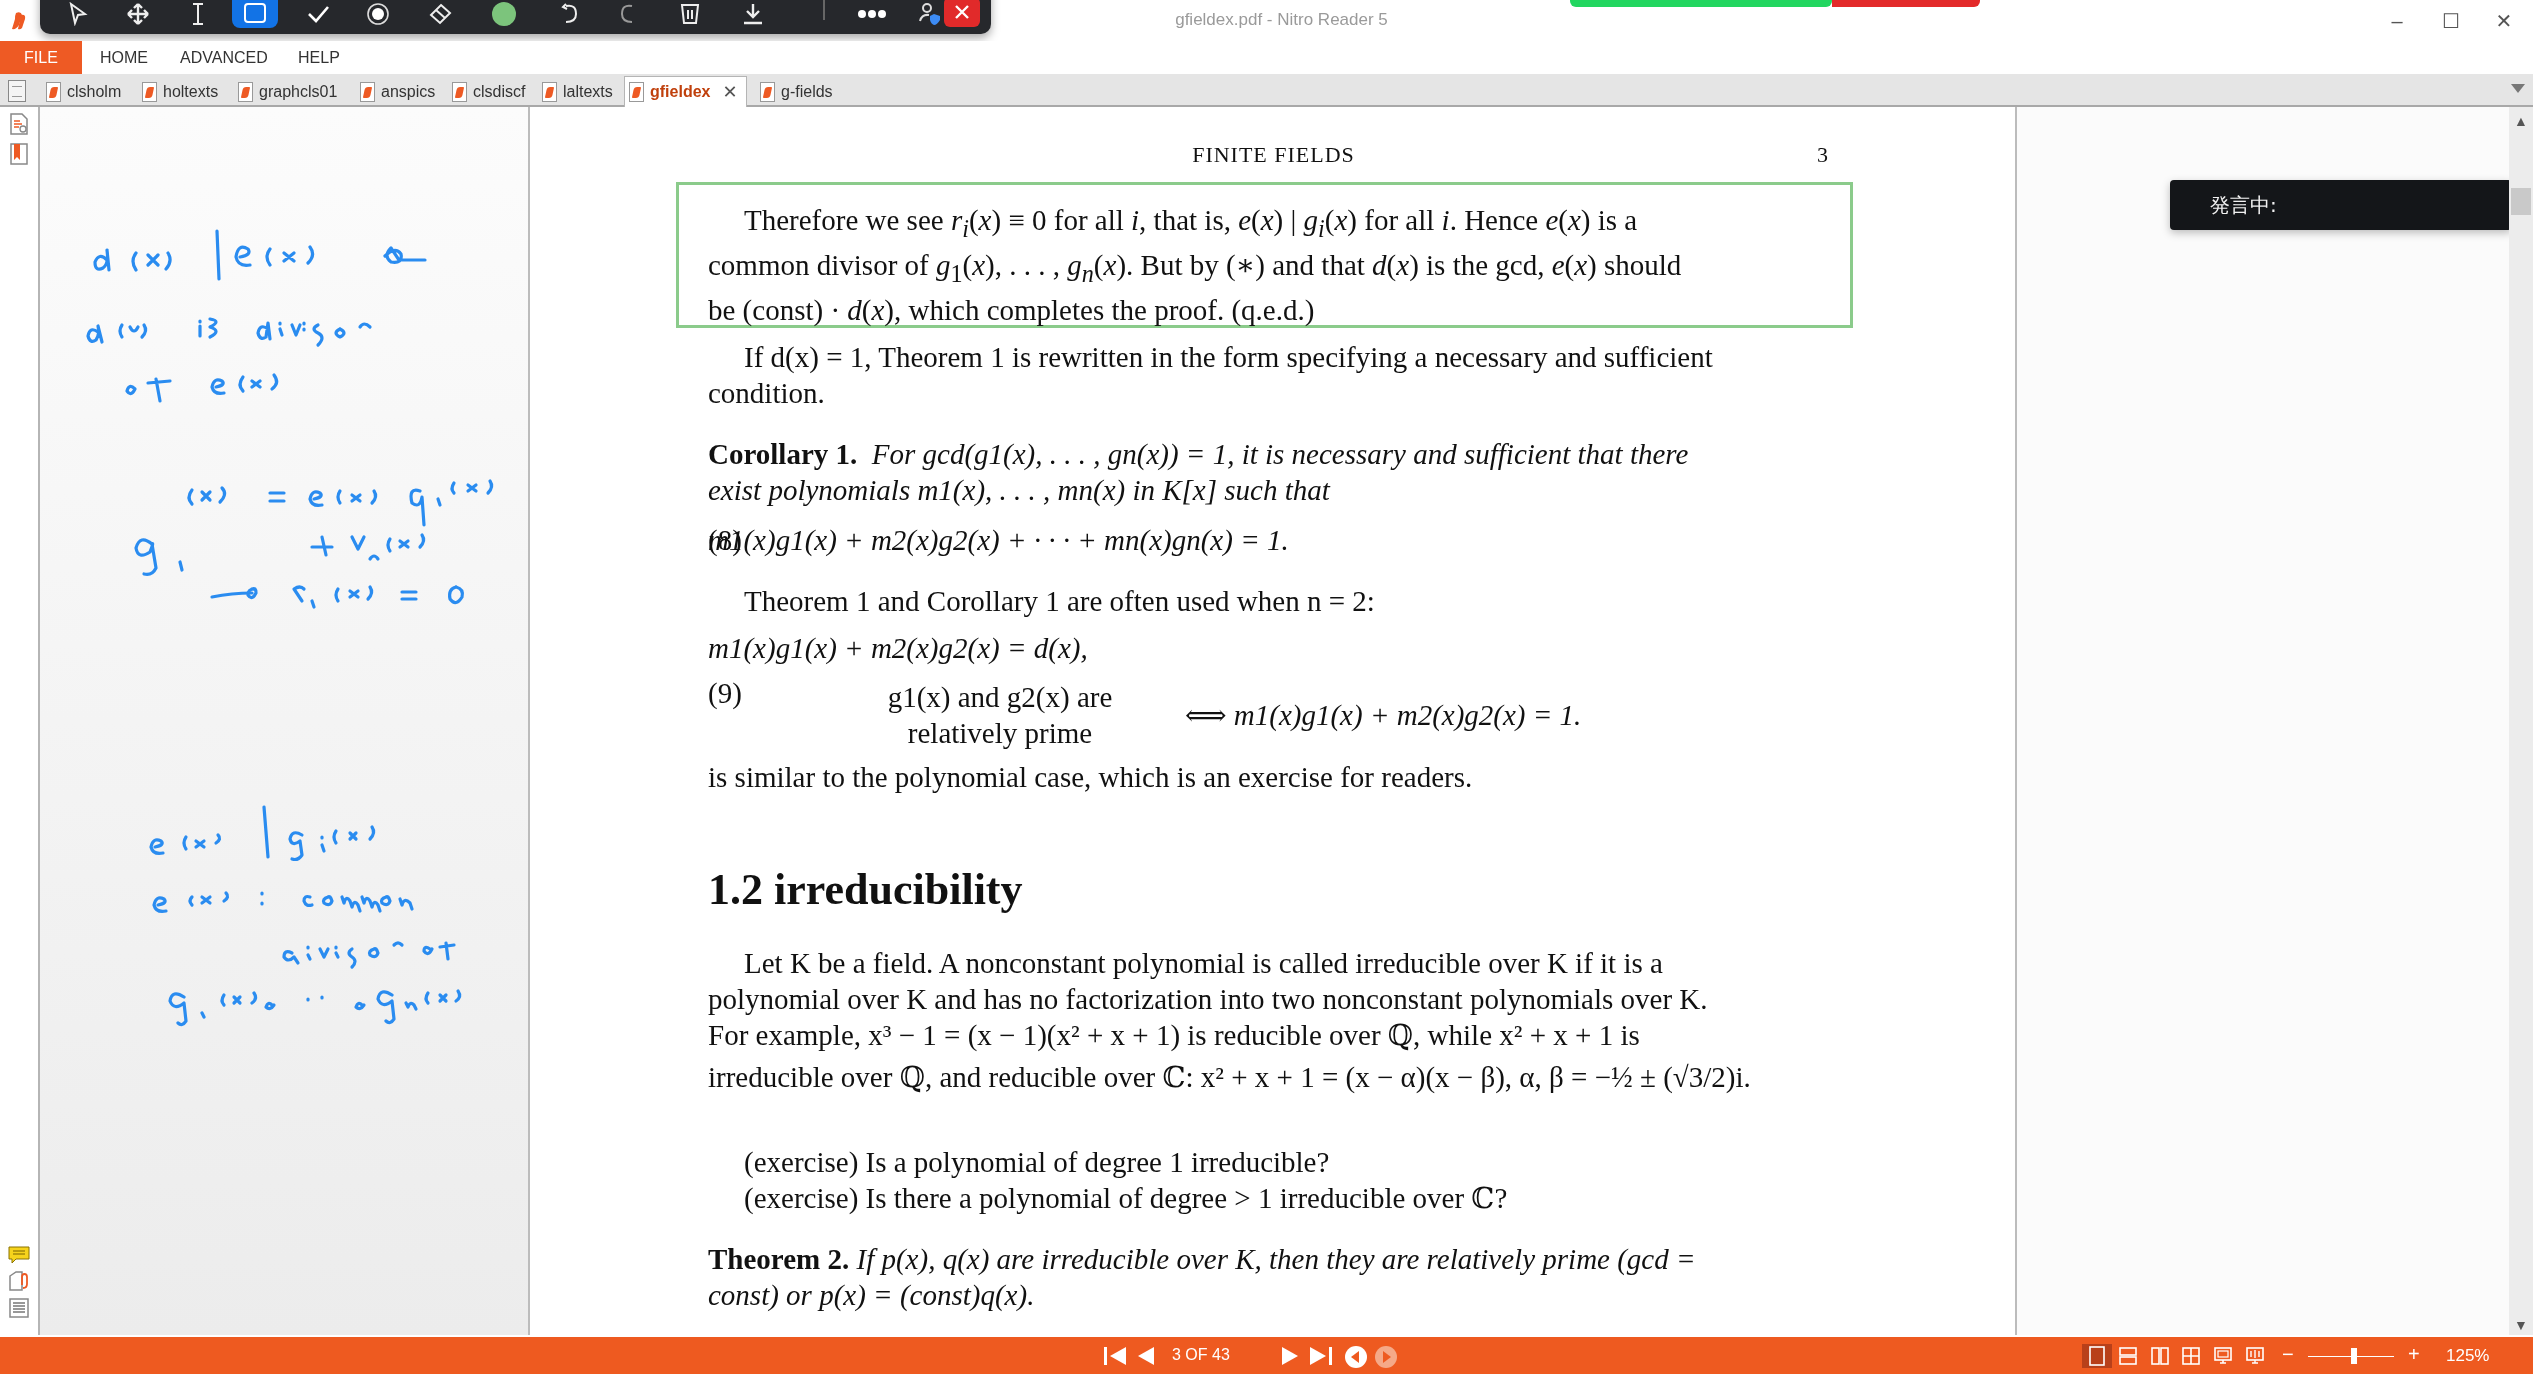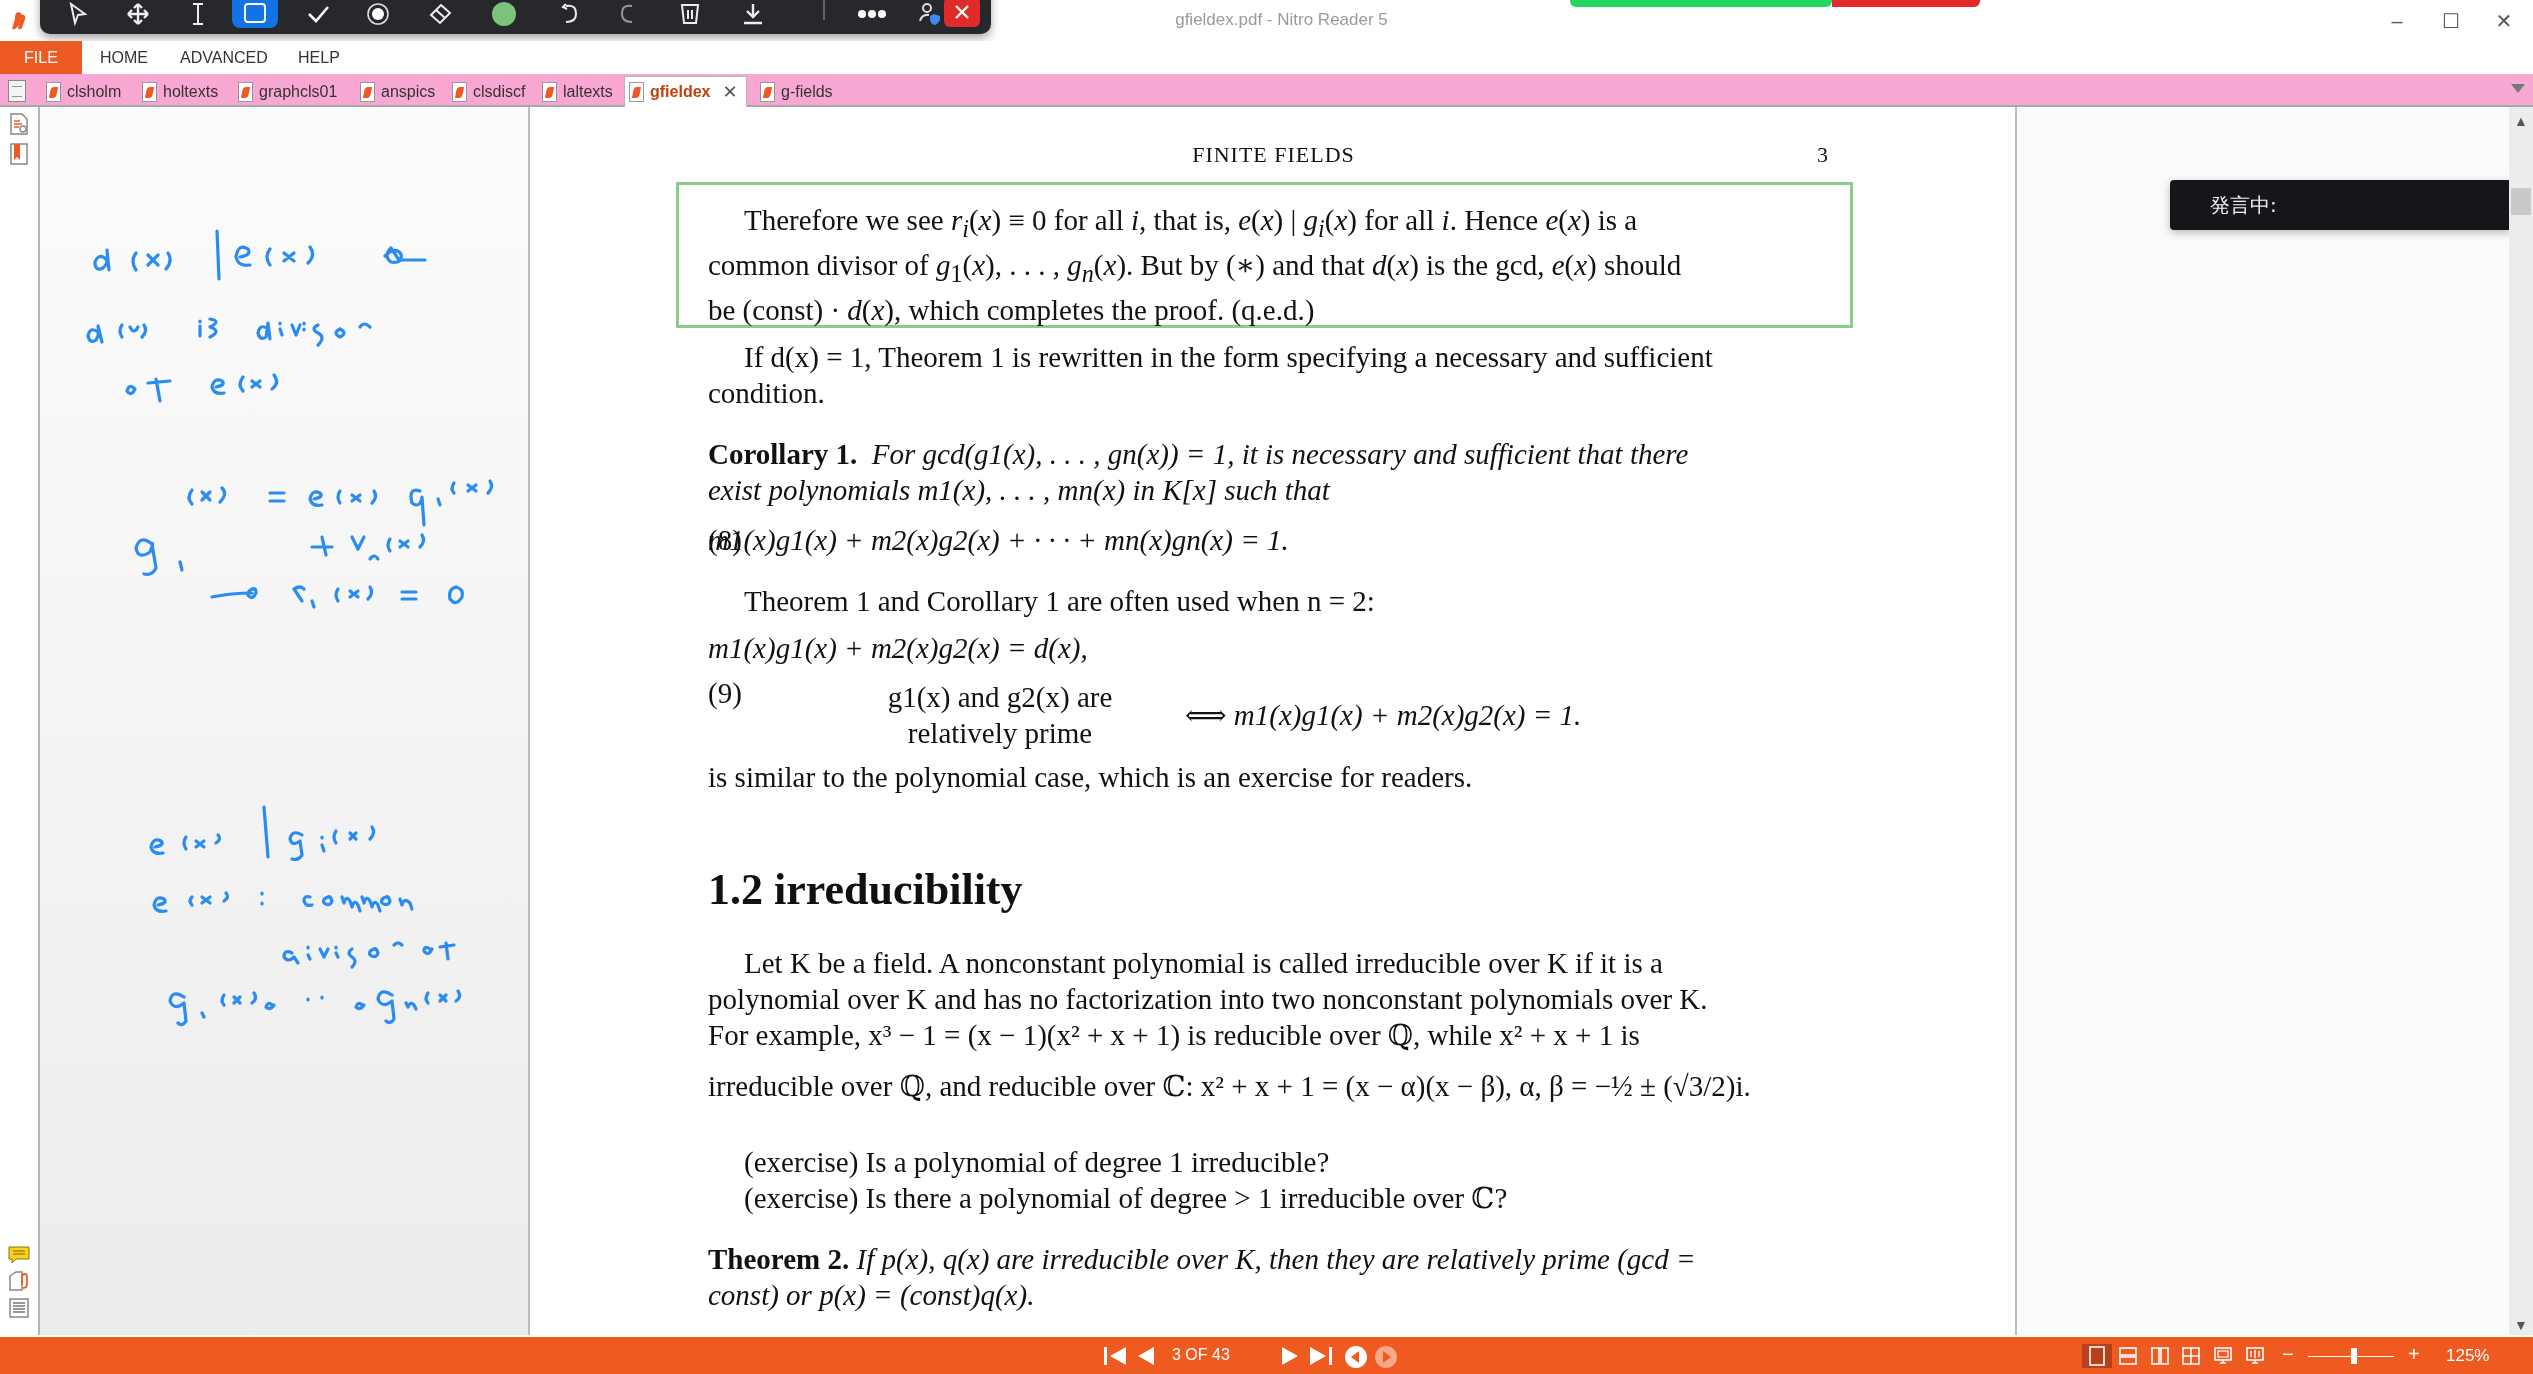--- a/index.html
+++ b/index.html
@@ -19,21 +19,21 @@
   .ft-btn.active { background: #1273e6; border-radius: 0 0 8px 8px; top: 18px; height: 30px; width: 46px; }
   .ft-sep { position: absolute; left: 783px; top: 20px; width: 2px; height: 20px; background: #666; }
   .ft-close { background: #e12a2a; border-radius: 6px; width: 36px; height: 30px; top: 17px; }
 
   
   .menubar { position: absolute; left: 0; top: 41px; width: 2533px; height: 33px; background: #fff; }
   .menu-item { position: absolute; top: 0; height: 33px; line-height: 33px; font-size: 16px; color: #333; }
   .menu-file { left: 0; width: 82px; background: #ee5a24; color: #fff; text-align: center; }
 
   
-  .tabbar { position: absolute; left: 0; top: 74px; width: 2533px; height: 33px; background: #f9a8d4; border-bottom: 2px solid #a8a8a8; }
+  .tabbar { position: absolute; left: 0; top: 74px; width: 2533px; height: 33px; background: #e5e5e5; border-bottom: 2px solid #a8a8a8; }
   .tab-list-btn { position: absolute; left: 8px; top: 6px; width: 18px; height: 22px; border: 1.5px solid #888; background: #f4f4f4; }
   .tab-list-btn::before { content: ""; position: absolute; left: 3px; right: 3px; top: 5px; height: 9px; border-top: 1.5px solid #999; border-bottom: 1.5px solid #999; }
   .tab { position: absolute; top: 2px; height: 31px; display: flex; align-items: center; font-size: 16px; color: #333; padding-left: 4px; }
   .tab.active { background: #fff; border: 1.5px solid #b5b5b5; border-bottom: 2px solid #fff; height: 33px; font-weight: bold; color: #c0400c; }
   .pdf-icon { width: 15px; height: 20px; border: 1.3px solid #999; background: #fff; margin-right: 6px; position: relative; }
   .pdf-icon::after { content: ""; position: absolute; left: 3px; top: 4px; width: 7px; height: 11px; background: #ee5a24; border-radius: 3px 1px 3px 1px; transform: skewX(-12deg); }
   .tab-close { margin-left: 12px; margin-right: 8px; font-weight: normal; color: #555; font-size: 18px; }
   .tab-overflow { position: absolute; right: 8px; top: 10px; width: 0; height: 0; border-left: 7px solid transparent; border-right: 7px solid transparent; border-top: 9px solid #777; }
 
   
@@ -403,21 +403,21 @@
     <div class="para" style="top:652px;">
       <div>is similar to the polynomial case, which is an exercise for readers.</div>
     </div>
 
     <div class="section" style="top:765px;">1.2  irreducibility</div>
 
     <div class="para" style="top:838px;">
       <div class="indent">Let K be a field. A nonconstant polynomial is called irreducible over K if it is a</div>
       <div>polynomial over K and has no factorization into two nonconstant polynomials over K.</div>
       <div>For example, x³ − 1 = (x − 1)(x² + x + 1) is reducible over ℚ, while x² + x + 1 is</div>
-      <div style="margin-top:15px;">irreducible over ℚ, and reducible over ℂ: x² + x + 1 = (x − α)(x − β), α, β = −½ ± (√3/2)i.</div>
+      <div style="margin-top:6px;">irreducible over ℚ, and reducible over ℂ: x² + x + 1 = (x − α)(x − β), α, β = −½ ± (√3/2)i.</div>
     </div>
 
     <div class="para" style="top:1037px;left:214px;">
       <div>(exercise) Is a polynomial of degree 1 irreducible?</div>
       <div>(exercise) Is there a polynomial of degree &gt; 1 irreducible over ℂ?</div>
     </div>
 
     <div class="para" style="top:1134px;">
       <div><span class="bold">Theorem 2.</span>&nbsp;<span class="it">If p(x), q(x) are irreducible over K, then they are relatively prime (gcd =</span></div>
       <div class="it">const) or p(x) = (const)q(x).</div>

